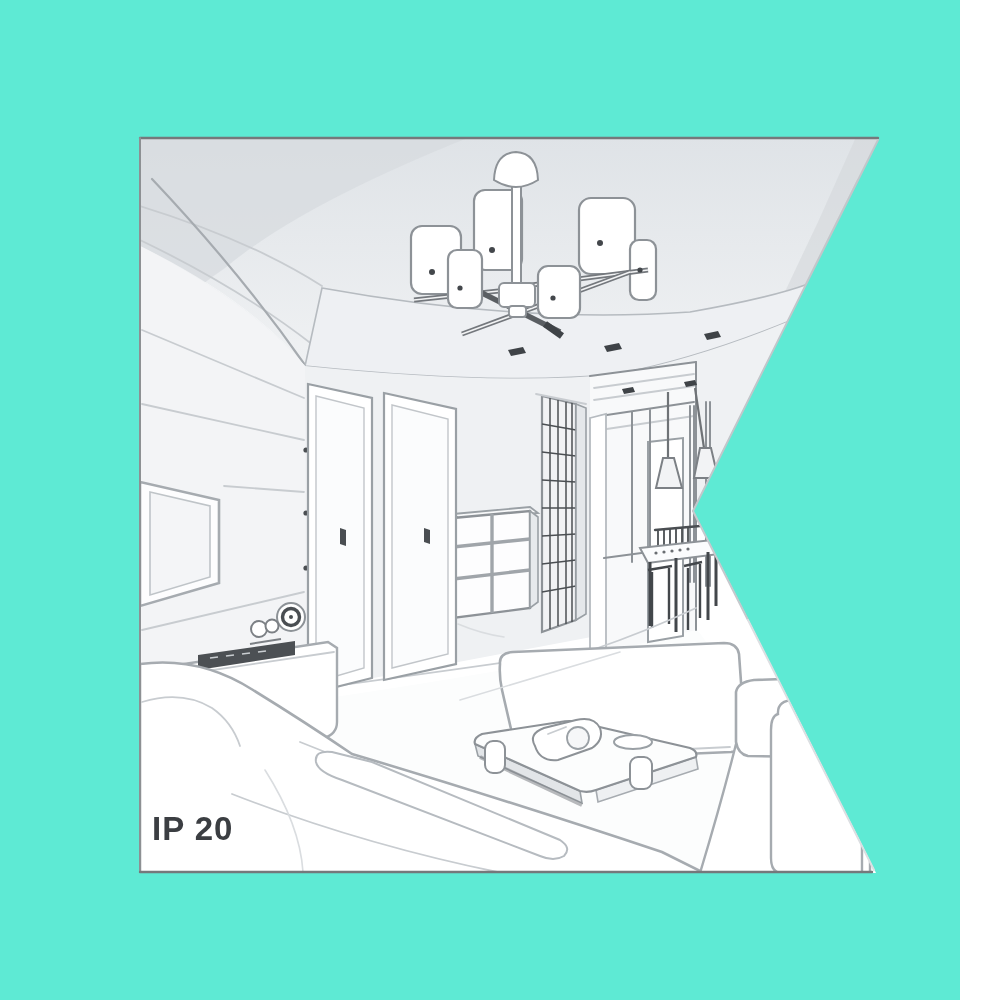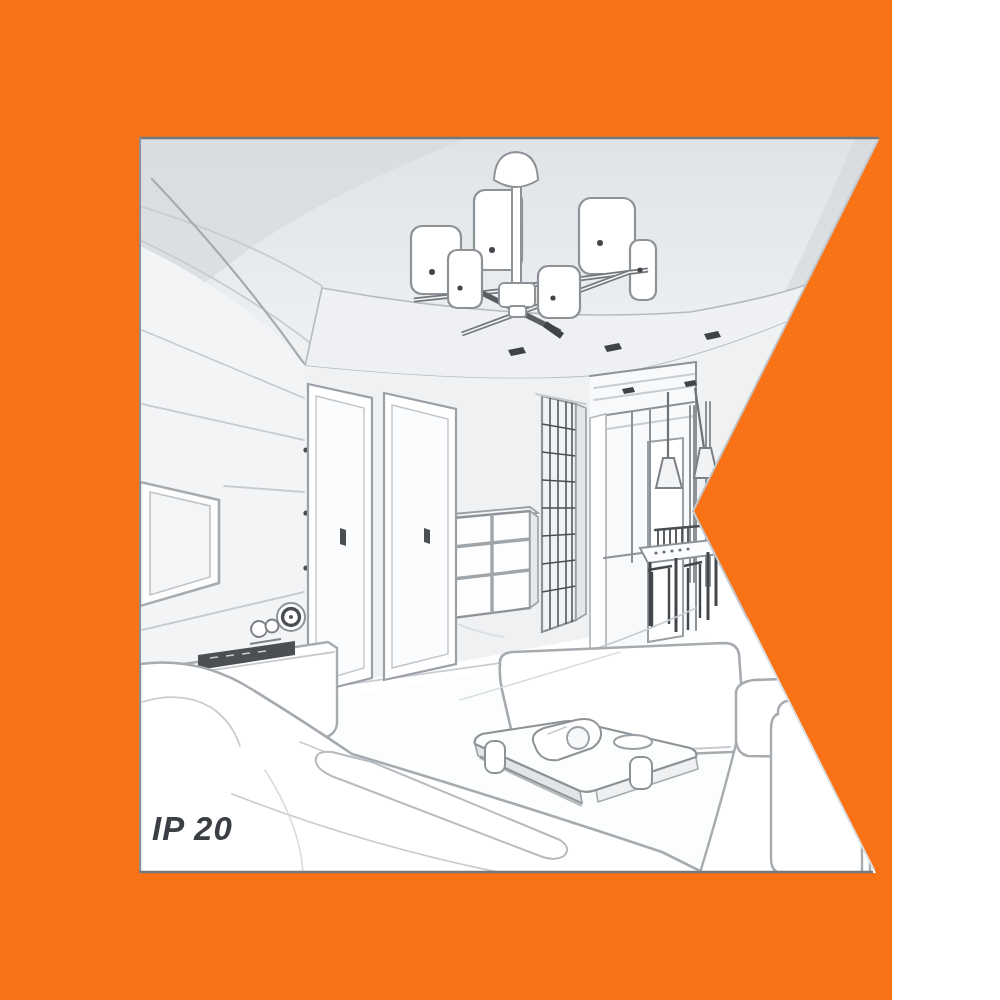--- a/index.html
+++ b/index.html
@@ -1,17 +1,17 @@
 <!DOCTYPE html>
 <html><head>
 <meta charset="utf-8">
 <style>
   html,body{margin:0;padding:0;background:#ffffff;}
-  .page{position:relative;width:892px;height:1000px;background:#f97316;overflow:hidden;
-        font-family:"Liberation Sans", sans-serif;font-style:italic;}
+  .page{position:relative;width:960px;height:1000px;background:#5eead4;overflow:hidden;
+        font-family:"Liberation Sans", sans-serif;}
   svg{position:absolute;left:0;top:0;}
   
   .ln   {fill:none;stroke:#a6abb0;stroke-width:2.2;stroke-linecap:round;stroke-linejoin:round;}
   .lnl  {fill:none;stroke:#c8ccd0;stroke-width:1.8;stroke-linecap:round;stroke-linejoin:round;}
   .lnxl {fill:none;stroke:#dadde0;stroke-width:1.6;stroke-linecap:round;stroke-linejoin:round;}
   .lnm  {fill:none;stroke:#8d9297;stroke-width:2;stroke-linecap:round;stroke-linejoin:round;}
   .lnd  {fill:none;stroke:#4a4e52;stroke-width:2.4;stroke-linecap:round;stroke-linejoin:round;}
   .whtm {fill:#ffffff;stroke:#8d9297;stroke-width:2.2;stroke-linejoin:round;}
   .iptext{font-family:"Liberation Sans", sans-serif;font-weight:bold;font-size:33px;fill:#3b3e42;letter-spacing:1px;}
 </style>

